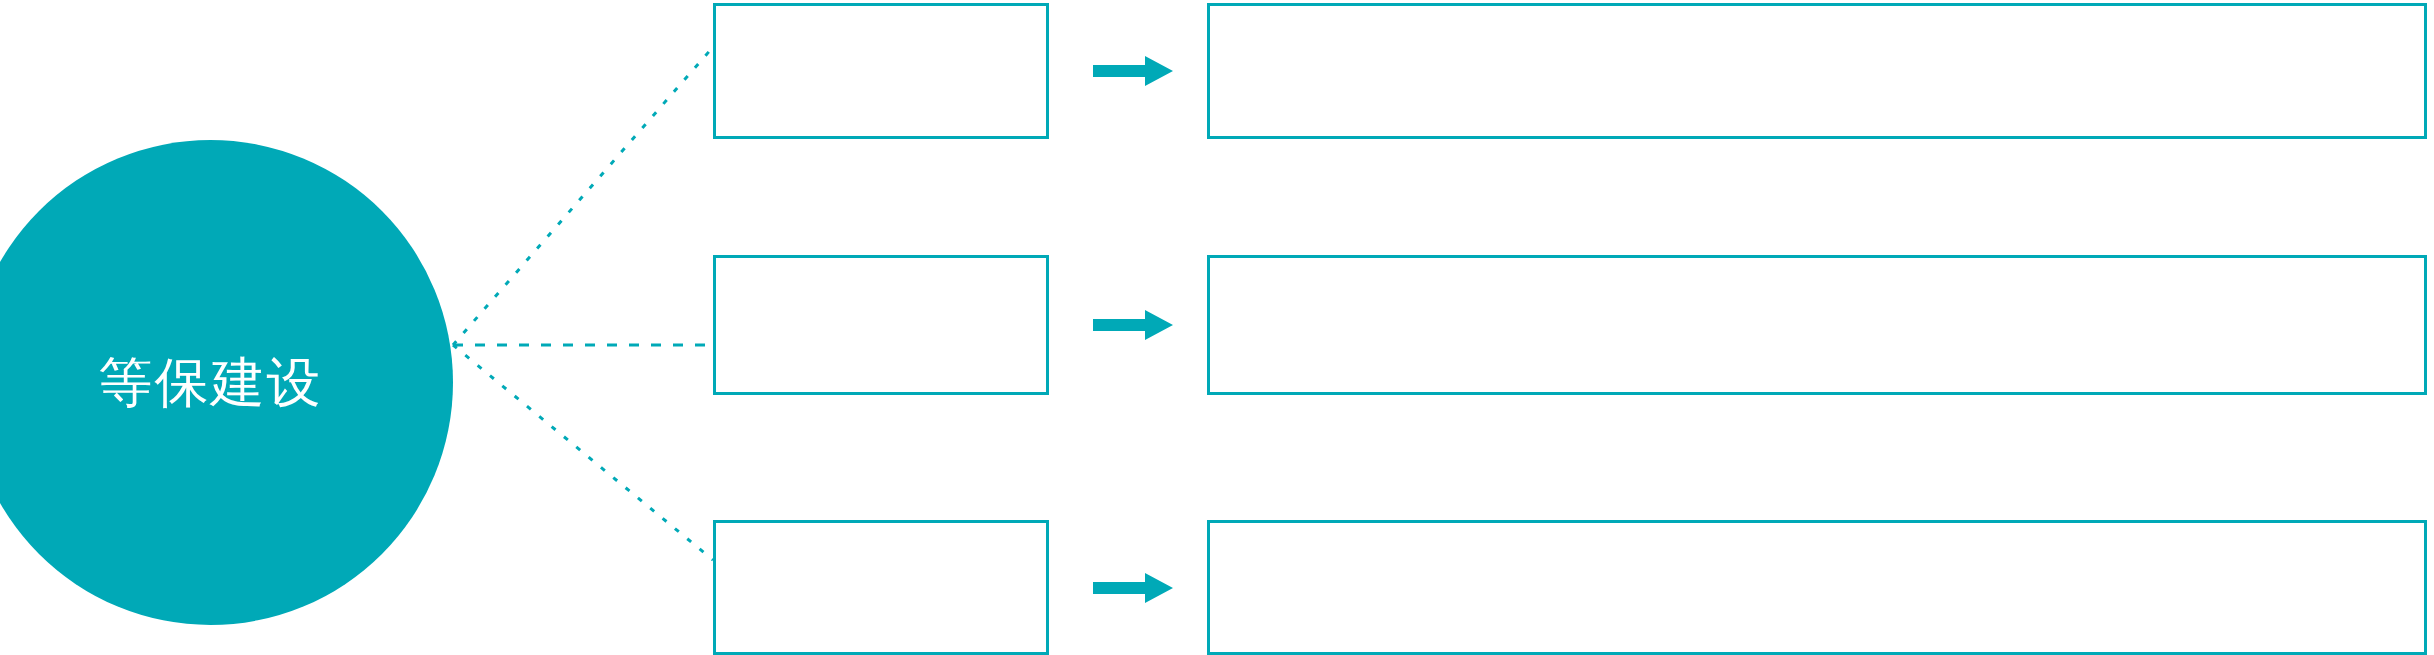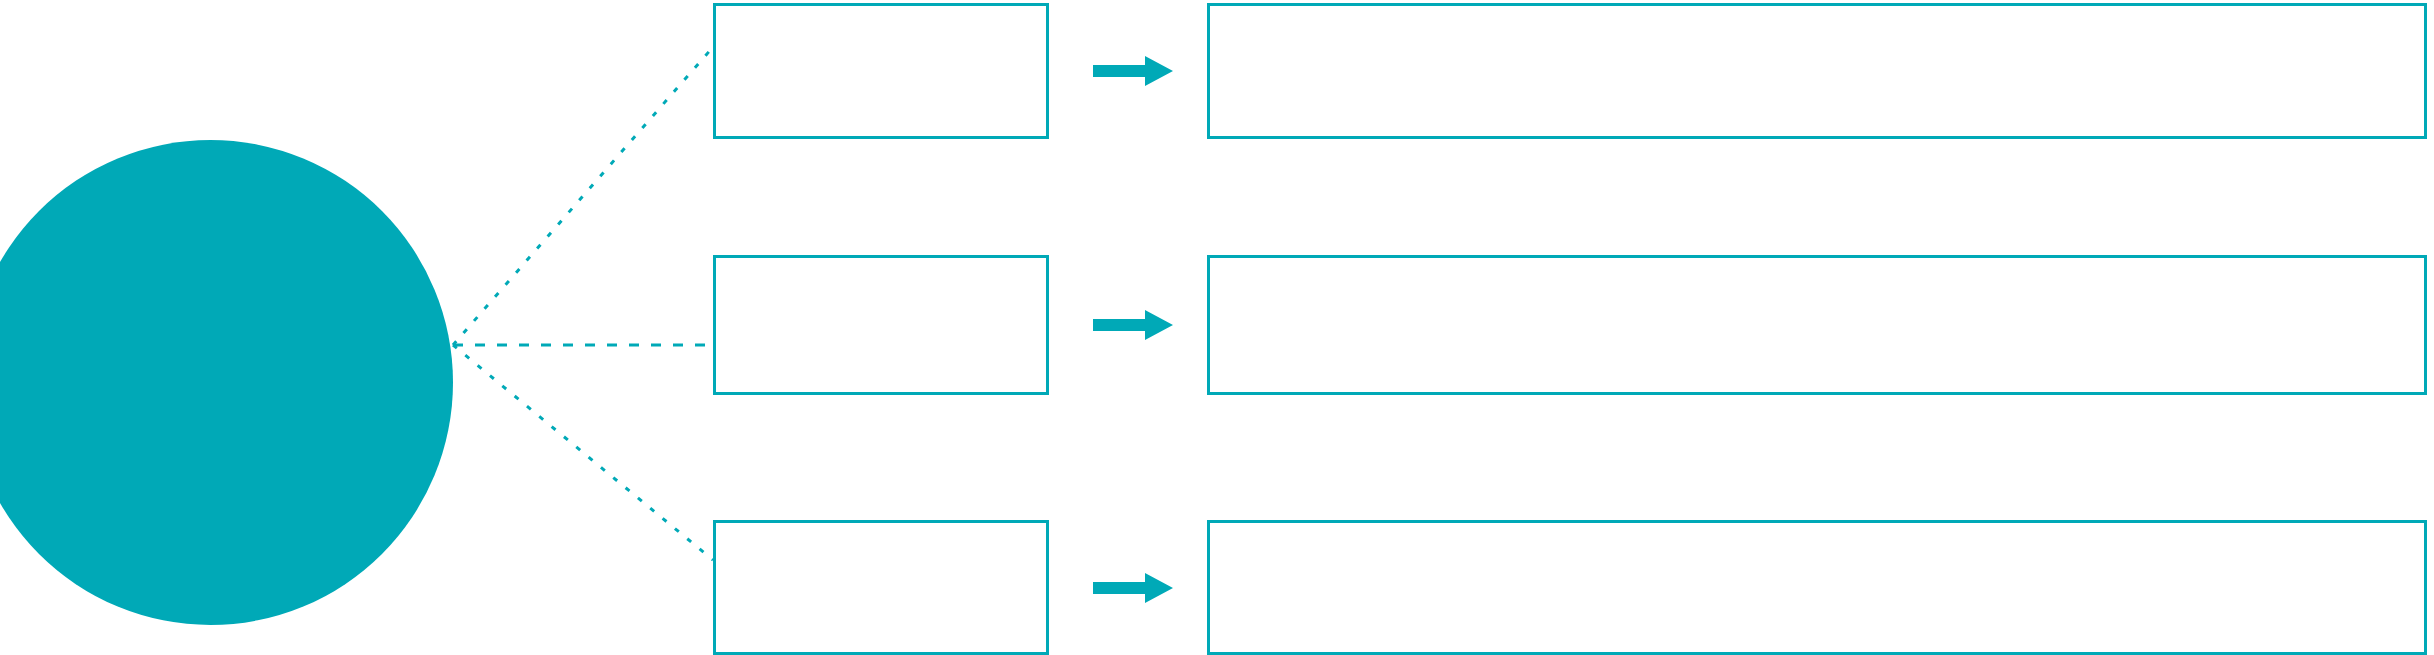--- a/index.html
+++ b/index.html
@@ -109,20 +109,21 @@
 
 <div id="canvas">
 
   <svg class="connectors" viewBox="0 0 2434 655" xmlns="http://www.w3.org/2000/svg">
     <line x1="453" y1="345" x2="713" y2="47" stroke="#00A9B7" stroke-width="3" stroke-dasharray="5 11" stroke-linecap="butt"></line>
     <line x1="453" y1="345" x2="713" y2="345" stroke="#00A9B7" stroke-width="3" stroke-dasharray="10 12" stroke-linecap="butt"></line>
     <line x1="453" y1="345" x2="713" y2="560" stroke="#00A9B7" stroke-width="3" stroke-dasharray="5 11" stroke-linecap="butt"></line>
   </svg>
 
   <div class="hub">
+    <div class="hub-line">等保建设</div>
   </div>
 
   <div class="row row-0">
     <div class="small-box">
       <span class="box-text"></span>
     </div>
     <svg class="arrow" viewBox="0 0 80 30" xmlns="http://www.w3.org/2000/svg">
       <polygon points="0,9 52,9 52,0 80,15 52,30 52,21 0,21" fill="#00A9B7"></polygon>
     </svg>
     <div class="wide-box">

